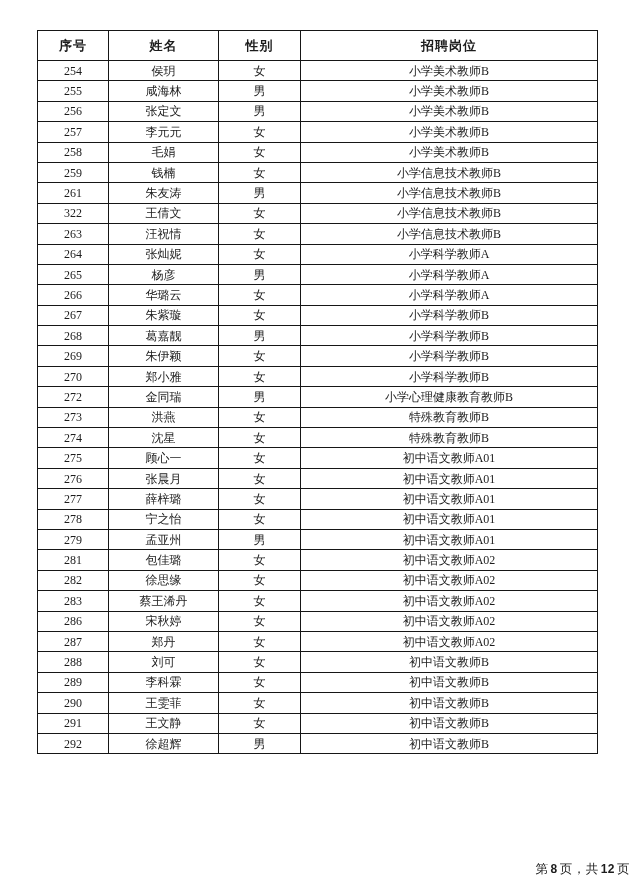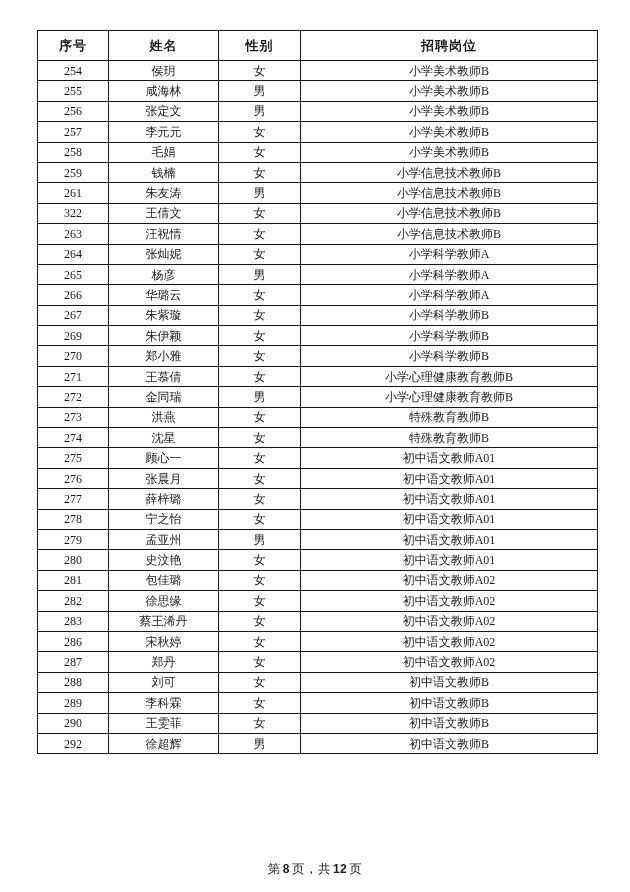--- a/index.html
+++ b/index.html
@@ -45,21 +45,21 @@
   }
   col.c-no   { width: 71px; }
   col.c-name { width: 110px; }
   col.c-sex  { width: 82px; }
   col.c-pos  { width: 297px; }
   .footer {
     position: absolute;
     left: 0;
     top: 861px;
     width: 100%;
-    text-align: center;
+    text-align: right;
     font-size: 12.5px;
     letter-spacing: 0.5px;
   }
   .footer .num {
     font-family: "Liberation Sans", "DejaVu Sans", sans-serif;
     font-weight: bold;
     font-size: 12px;
     padding: 0 2px;
   }
 </style>
@@ -157,38 +157,38 @@
         <td>女</td>
         <td>小学科学教师A</td>
       </tr>
         <tr>
         <td>267</td>
         <td>朱紫璇</td>
         <td>女</td>
         <td>小学科学教师B</td>
       </tr>
         <tr>
+        <td>268</td>
+        <td>葛嘉靓</td>
+        <td>男</td>
+        <td>小学科学教师B</td>
+      </tr>
+        <tr>
         <td>269</td>
         <td>朱伊颖</td>
         <td>女</td>
         <td>小学科学教师B</td>
       </tr>
         <tr>
         <td>270</td>
         <td>郑小雅</td>
         <td>女</td>
         <td>小学科学教师B</td>
       </tr>
         <tr>
-        <td>271</td>
-        <td>王慕倩</td>
-        <td>女</td>
-        <td>小学心理健康教育教师B</td>
-      </tr>
-        <tr>
         <td>272</td>
         <td>金同瑞</td>
         <td>男</td>
         <td>小学心理健康教育教师B</td>
       </tr>
         <tr>
         <td>273</td>
         <td>洪燕</td>
         <td>女</td>
         <td>特殊教育教师B</td>
@@ -223,26 +223,20 @@
         <td>女</td>
         <td>初中语文教师A01</td>
       </tr>
         <tr>
         <td>279</td>
         <td>孟亚州</td>
         <td>男</td>
         <td>初中语文教师A01</td>
       </tr>
         <tr>
-        <td>280</td>
-        <td>史汶艳</td>
-        <td>女</td>
-        <td>初中语文教师A01</td>
-      </tr>
-        <tr>
         <td>281</td>
         <td>包佳璐</td>
         <td>女</td>
         <td>初中语文教师A02</td>
       </tr>
         <tr>
         <td>282</td>
         <td>徐思缘</td>
         <td>女</td>
         <td>初中语文教师A02</td>
@@ -273,20 +267,26 @@
       </tr>
         <tr>
         <td>289</td>
         <td>李科霖</td>
         <td>女</td>
         <td>初中语文教师B</td>
       </tr>
         <tr>
         <td>290</td>
         <td>王雯菲</td>
+        <td>女</td>
+        <td>初中语文教师B</td>
+      </tr>
+        <tr>
+        <td>291</td>
+        <td>王文静</td>
         <td>女</td>
         <td>初中语文教师B</td>
       </tr>
         <tr>
         <td>292</td>
         <td>徐超辉</td>
         <td>男</td>
         <td>初中语文教师B</td>
       </tr>
       </tbody>

